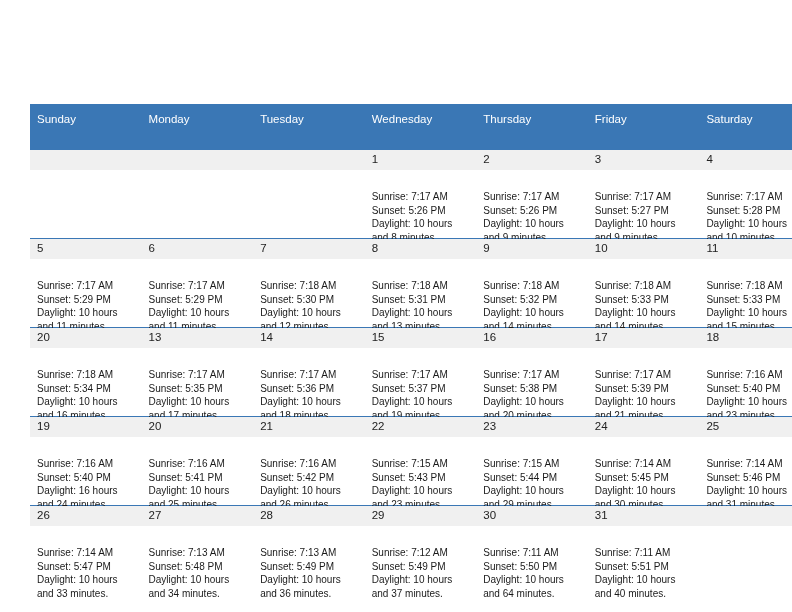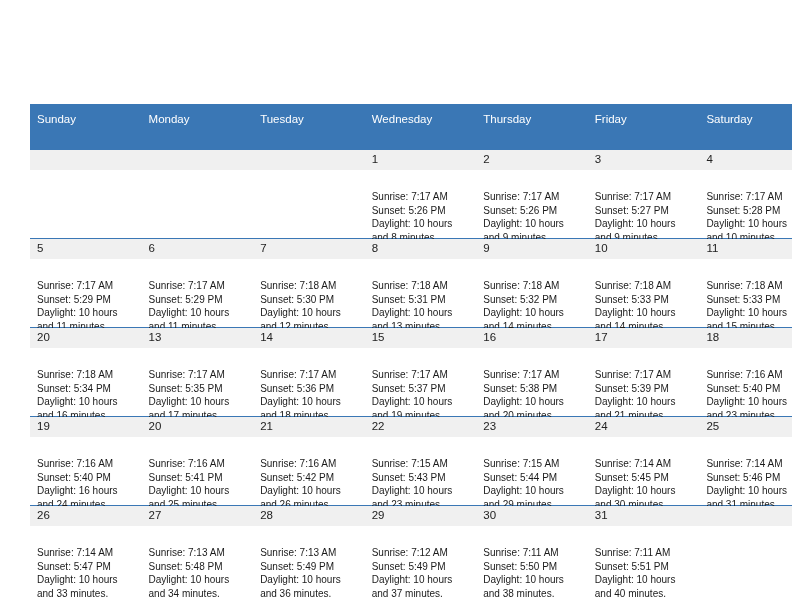--- a/index.html
+++ b/index.html
@@ -476,21 +476,21 @@
                 <div class="daylight">Daylight: 10 hours and 37 minutes.</div>
               </div>
             </div>
           </td>
           <td>
             <div class="daybox">
               <div class="daynum">30</div>
               <div class="dayinfo">
                 <div>Sunrise: 7:11 AM</div>
                 <div>Sunset: 5:50 PM</div>
-                <div class="daylight">Daylight: 10 hours and 38 minutes.</div>
+                <div class="daylight">Daylight: 10 hours and 64 minutes.</div>
               </div>
             </div>
           </td>
           <td>
             <div class="daybox">
               <div class="daynum">31</div>
               <div class="dayinfo">
                 <div>Sunrise: 7:11 AM</div>
                 <div>Sunset: 5:51 PM</div>
                 <div class="daylight">Daylight: 10 hours and 40 minutes.</div>

